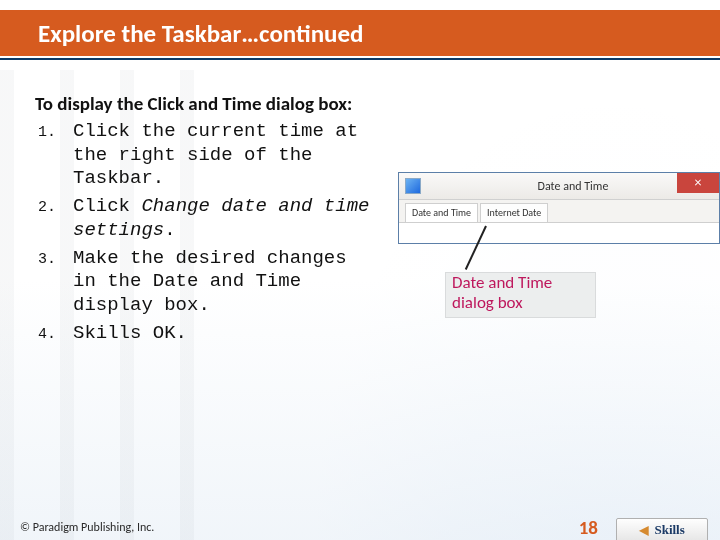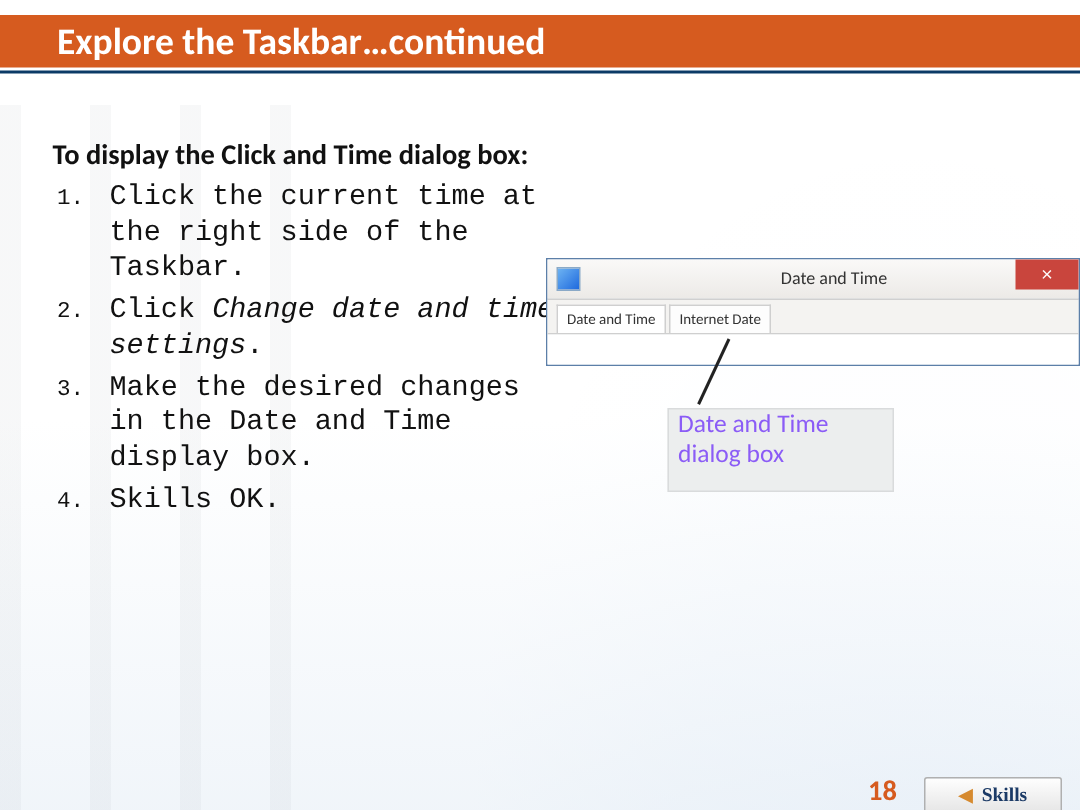--- a/index.html
+++ b/index.html
@@ -39,21 +39,21 @@
   }
 
   
   .title-wrap {
     position: relative;
     z-index: 2;
   }
   .title-bar {
     margin-top: 10px;
     background: #d65b1f;
-    height: 35px;
+    height: 46px;
     width: 100%;
     display: flex;
     align-items: center;
   }
   .title-bar h1 {
     margin: 0;
     padding-left: 38px;
     color: #ffffff;
     font-size: 25px;
     font-weight: 700;
@@ -103,21 +103,21 @@
 
   
   .fig-col {
     flex: 1;
     position: relative;
   }
   .inset {
     position: absolute;
     top: 80px;
     right: -20px;
-    width: 356px;
+    width: 322px;
     background: #f2f6fa;
     border: 1px solid #5c7fa8;
     box-sizing: border-box;
     font-size: 11px;
   }
   .inset .win-title {
     height: 26px;
     background: linear-gradient(#faf9f8, #eceae7);
     display: flex;
     align-items: center;
@@ -175,24 +175,24 @@
     padding-top: 2px;
   }
 
   
   .callout {
     position: absolute;
     top: 180px;
     left: 75px;
     background: #eceeee;
     border: 1px solid #d9dbdc;
-    color: #8b5cf6;
+    color: #be185d;
     font-size: 17px;
     line-height: 1.2;
-    padding: 0px 8px 13px 6px;
+    padding: 0px 8px 3px 6px;
     width: 135px;
   }
   .leader {
     position: absolute;
     top: 134px;
     left: 115px;
     width: 2px;
     height: 48px;
     background: #222;
     transform: rotate(25deg);
@@ -282,20 +282,21 @@
         </div>
         <div class="content-strip"></div>
       </div>
 
       <div class="leader"></div>
       <div class="callout">Date and Time dialog box</div>
     </div>
   </div>
 
   <div class="footer">
+    <span class="copyright">© Paradigm Publishing, Inc.</span>
     <span class="spacer"></span>
     <span class="pagenum">18</span>
     <div class="skills-btn">
       <span class="arrow">◀</span>
       <span>Skills</span>
     </div>
   </div>
 
 </div>
 

